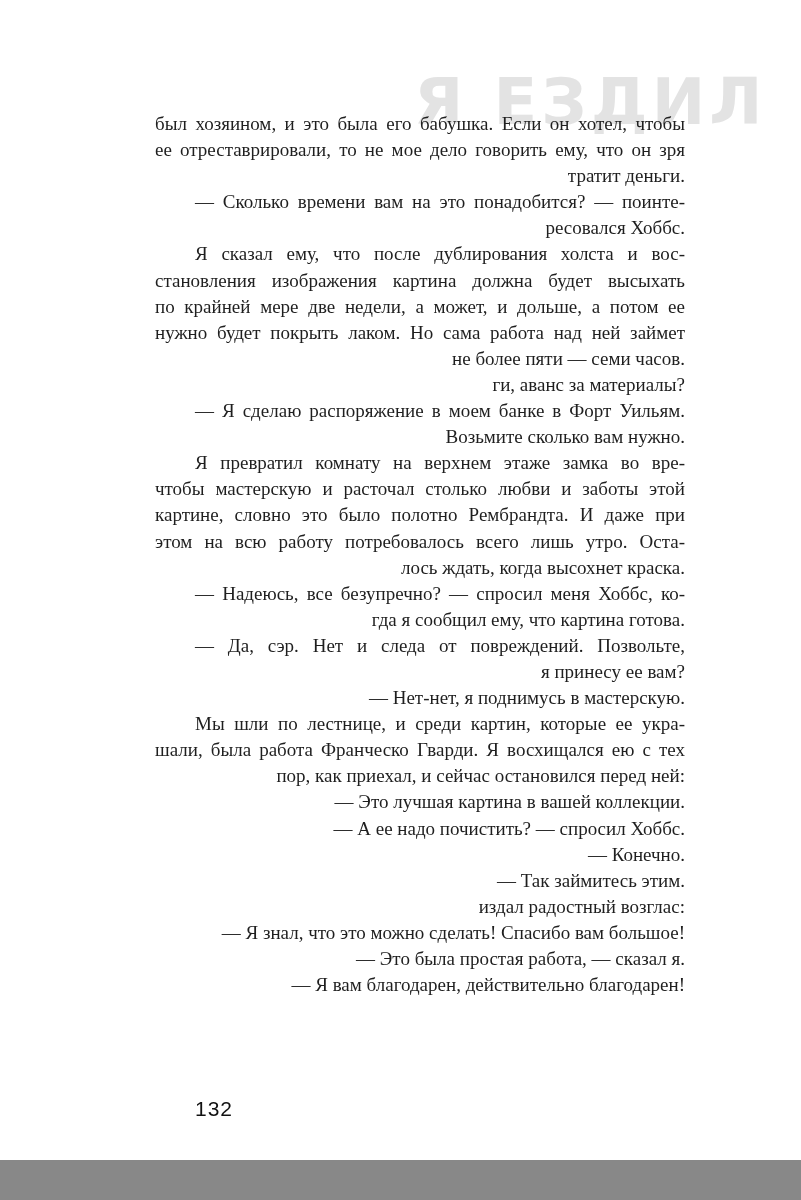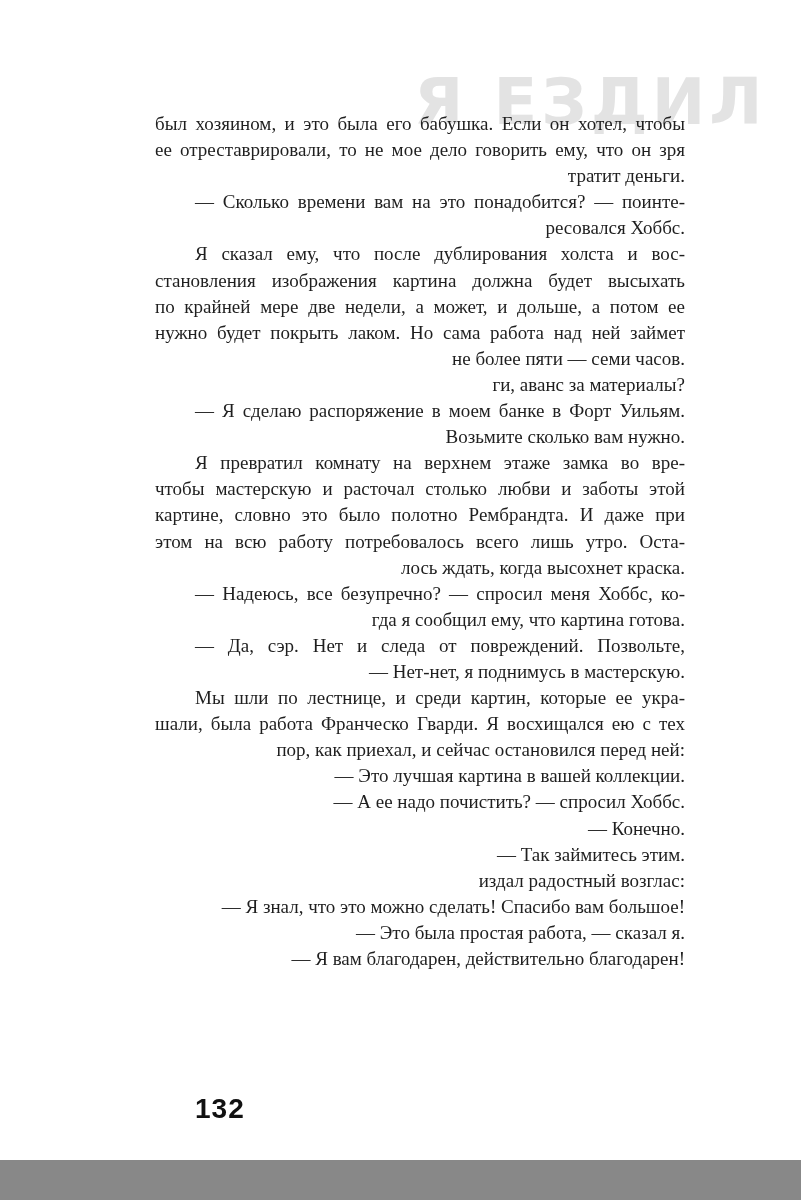--- a/index.html
+++ b/index.html
@@ -55,22 +55,22 @@
   }
   .bookline.ind{
     text-indent:40px;
   }
   .page-number{
     position:absolute;
     left:195px;
     top:1098px;
     z-index:2;
     font-family:"Liberation Sans", sans-serif;
-    font-weight:bold;
-    font-size:28px;
+    font-weight:normal;
+    font-size:21px;
     line-height:21px;
     letter-spacing:1px;
     color:var(--pagenum);
   }
 </style>
 </head>
 <body>
 
 <div class="page">
   <div class="watermark">Я ЕЗДИЛ</div>
@@ -90,20 +90,21 @@
       <div class="bookline j ind">— Я сделаю распоряжение в моем банке в Форт Уильям.</div>
       <div class="bookline">Возьмите сколько вам нужно.</div>
       <div class="bookline j ind">Я превратил комнату на верхнем этаже замка во вре-</div>
       <div class="bookline j">чтобы мастерскую и расточал столько любви и заботы этой</div>
       <div class="bookline j">картине, словно это было полотно Рембрандта. И даже при</div>
       <div class="bookline j">этом на всю работу потребовалось всего лишь утро. Оста-</div>
       <div class="bookline">лось ждать, когда высохнет краска.</div>
       <div class="bookline j ind">— Надеюсь, все безупречно? — спросил меня Хоббс, ко-</div>
       <div class="bookline">гда я сообщил ему, что картина готова.</div>
       <div class="bookline j ind">— Да, сэр. Нет и следа от повреждений. Позвольте,</div>
+      <div class="bookline">я принесу ее вам?</div>
       <div class="bookline ind">— Нет-нет, я поднимусь в мастерскую.</div>
       <div class="bookline j ind">Мы шли по лестнице, и среди картин, которые ее укра-</div>
       <div class="bookline j">шали, была работа Франческо Гварди. Я восхищался ею с тех</div>
       <div class="bookline">пор, как приехал, и сейчас остановился перед ней:</div>
       <div class="bookline ind">— Это лучшая картина в вашей коллекции.</div>
       <div class="bookline ind">— А ее надо почистить? — спросил Хоббс.</div>
       <div class="bookline ind">— Конечно.</div>
       <div class="bookline ind">— Так займитесь этим.</div>
       <div class="bookline">издал радостный возглас:</div>
       <div class="bookline ind">— Я знал, что это можно сделать! Спасибо вам большое!</div>

